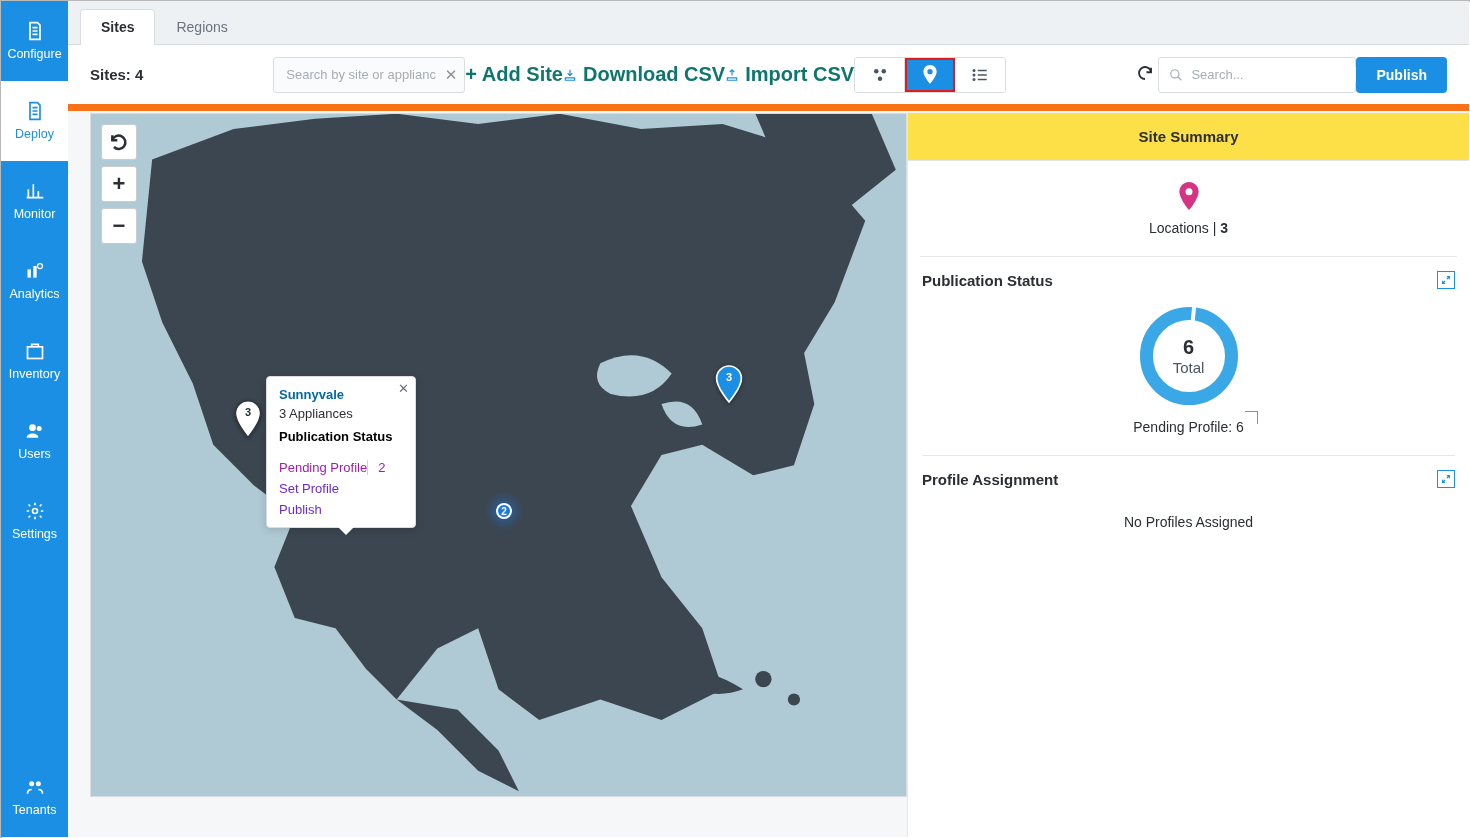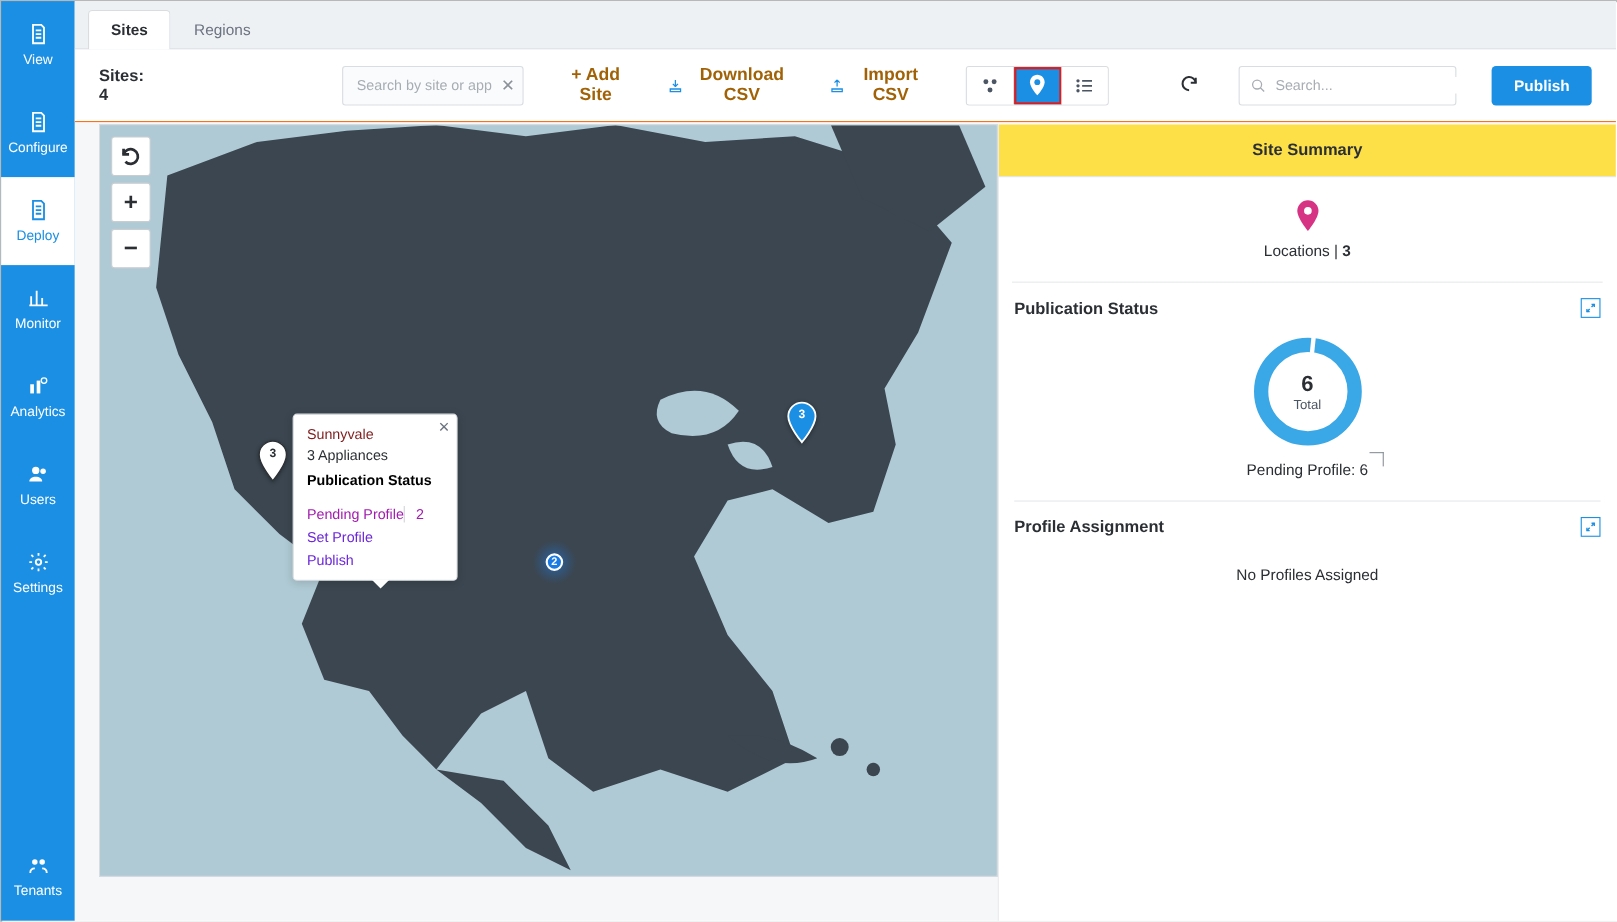--- a/index.html
+++ b/index.html
@@ -15,27 +15,27 @@
 
 
 .main { position: absolute; left: 68px; right: 1px; top: 1px; bottom: 1px; background: #f5f7f9; }
 
 
 .tabs { height: 44px; background: #eef1f4; border-bottom: 1px solid #d9dde1; display: flex; align-items: center; padding-left: 12px; gap: 0; }
 .tab { height: 36px; padding: 0 20px; display: flex; align-items: center; font-size: 14px; color: #6b7280; cursor: pointer; border: 1px solid transparent; border-bottom: none; margin-top: 8px; }
 .tab.active { background: #fff; border-color: #d9dde1; color: #2b2f33; font-weight: 600; border-radius: 4px 4px 0 0; }
 
 
-.toolbar { height: 66px; background: #fff; display: flex; align-items: center; padding: 0 22px; gap: 32px; border-bottom: 1px solid #f97316; }
+.toolbar { height: 66px; background: #fff; display: flex; align-items: center; padding: 0 22px; gap: 0; border-bottom: 7px solid #f97316; }
 .sites-count { font-size: 15px; font-weight: 600; color: #2b2f33; }
 .search-box { position: relative; width: 192px; }
 .search-box input { width: 100%; height: 36px; border: 1px solid #d9dde1; border-radius: 3px; padding: 0 28px 0 12px; font-size: 13px; background: #fafbfc; color: #333; }
 .search-box input::placeholder { color: #a7adb3; }
 .search-clear { position: absolute; right: 8px; top: 50%; transform: translateY(-50%); color: #8a9199; font-size: 15px; cursor: pointer; }
-.link-btn { color: #a16207; font-size: 16px; font-weight: 600; background: none; border: none; cursor: pointer; display: inline-flex; align-items: center; gap: 6px; }
+.link-btn { color: #0f766e; font-size: 20px; font-weight: 600; background: none; border: none; cursor: pointer; display: inline-flex; align-items: center; gap: 6px; }
 .link-btn .ic { width: 14px; height: 14px; }
 .view-toggle { display: flex; border: 1px solid #d9dde1; border-radius: 3px; overflow: hidden; }
 .view-toggle button { width: 50px; height: 34px; border: none; background: #fff; cursor: pointer; display: flex; align-items: center; justify-content: center; color: #4b5563; border-right: 1px solid #d9dde1; }
 .view-toggle button:last-child { border-right: none; }
 .view-toggle button.active { background: #1a8fe3; color: #fff; }
 .view-toggle button.hl { outline: 2px solid #e11b1b; outline-offset: -2px; }
 .toolbar-spacer { flex: 1; }
 .refresh-btn { background: none; border: none; cursor: pointer; color: #2b2f33; margin-right: 4px; }
 .right-search { width: 198px; height: 36px; border: 1px solid #d9dde1; border-radius: 3px; display: flex; align-items: center; padding: 0 10px; gap: 8px; }
 .right-search input { border: none; outline: none; font-size: 13px; flex: 1; }
@@ -57,21 +57,21 @@
 .pin .num { position: absolute; left: 50%; top: 11px; transform: translate(-50%, -50%); font-size: 11px; font-weight: 700; }
 .pin.white .num { color: #2b2f33; }
 .pin.blue .num { color: #fff; }
 .pulse { position: absolute; transform: translate(-50%, -50%); width: 40px; height: 40px; border-radius: 50%; background: radial-gradient(circle, rgba(30,120,220,.6) 0%, rgba(30,120,220,.15) 50%, rgba(30,120,220,0) 70%); display: flex; align-items: center; justify-content: center; }
 .pulse .dot { width: 16px; height: 16px; border-radius: 50%; background: #1a7ae3; color: #fff; font-size: 10px; font-weight: 700; display: flex; align-items: center; justify-content: center; border: 2px solid #fff; }
 
 
 .popup { position: absolute; left: 175px; top: 262px; width: 150px; background: #fff; border: 1px solid #d9dde1; border-radius: 4px; box-shadow: 0 2px 8px rgba(0,0,0,.15); padding: 10px 12px; font-size: 13px; }
 .popup::after { content: ""; position: absolute; bottom: -8px; left: 48%; width: 0; height: 0; border-left: 8px solid transparent; border-right: 8px solid transparent; border-top: 8px solid #fff; }
 .popup .close { position: absolute; right: 6px; top: 4px; font-size: 13px; color: #6b7280; cursor: pointer; }
-.popup .title { font-weight: 400; color: #7f1d1d; }
+.popup .title { font-weight: 700; color: #0369a1; }
 .popup .sub { margin-top: 4px; color: #2b2f33; }
 .popup .sect { margin-top: 8px; font-weight: 700; }
 .popup .row { display: flex; margin-top: 16px; color: #a21caf; }
 .popup .row .v { border-left: 1px solid #cfd4d9; padding-left: 10px; }
 .popup a { display: block; margin-top: 6px; color: #6d28d9; text-decoration: none; }
 
 
 .sp-header { height: 48px; background: #fde047; display: flex; align-items: center; justify-content: center; font-size: 15px; font-weight: 600; color: #2b2f33; border-bottom: 1px solid #e1e6ea; }
 .sp-stats { display: flex; height: 96px; border-bottom: 1px solid #e5e8eb; margin: 0 12px; }
 .sp-stat { flex: 1; display: flex; flex-direction: column; align-items: center; justify-content: center; gap: 10px; }
@@ -80,49 +80,40 @@
 .sp-section { padding: 14px 14px 4px; }
 .sp-section-hdr { display: flex; align-items: center; justify-content: space-between; font-size: 15px; font-weight: 600; color: #2b2f33; }
 .expand-icon { width: 18px; height: 18px; border: 1.5px solid #1a8fe3; display: flex; align-items: center; justify-content: center; cursor: pointer; }
 .expand-icon svg { width: 10px; height: 10px; fill: #1a8fe3; }
 .donut-wrap { display: flex; flex-direction: column; align-items: center; padding: 18px 0 10px; position: relative; }
 .donut { position: relative; width: 98px; height: 98px; }
 .donut .ring { width: 98px; height: 98px; border-radius: 50%; border: 13px solid #3aa7e6; }
 .donut .gap { position: absolute; top: -2px; left: 50%; width: 4px; height: 17px; background: #fff; transform: translateX(-50%) rotate(6deg); transform-origin: 50% 51px; }
 .donut .center { position: absolute; inset: 0; display: flex; flex-direction: column; align-items: center; justify-content: center; }
 .donut .center .n { font-size: 20px; font-weight: 600; color: #2b2f33; }
-.donut .center .t { font-size: 12px; color: #4b5563; }
+.donut .center .t { font-size: 15px; color: #4b5563; }
 .donut-label { margin-top: 14px; font-size: 14px; color: #2b2f33; position: relative; }
 .donut-label::after { content: ""; position: absolute; right: -14px; top: -8px; width: 12px; height: 12px; border-top: 1px solid #8a9199; border-right: 1px solid #8a9199; }
 .divider { height: 1px; background: #e5e8eb; margin: 6px 14px 0; }
 .sp-msg { text-align: center; color: #2b2f33; font-size: 14px; padding: 26px 0; }
 
 
 svg { overflow: visible; }
 </style>
 </head>
 <body>
 
 <nav class="sidebar">
   <div class="sidebar-item">
     <span class="sidebar-icon">
         <svg viewBox="0 0 24 24">
           <path d="M6 2h9l3 3v17H6z" fill="none" stroke="currentColor" stroke-width="2"></path>
           <path d="M9 8h6M9 12h6M9 16h6" stroke="currentColor" stroke-width="2"></path>
         </svg>
       </span>
-    <span>View</span>
-  </div>
-  <div class="sidebar-item">
-    <span class="sidebar-icon">
-        <svg viewBox="0 0 24 24">
-          <path d="M6 2h9l3 3v17H6z" fill="none" stroke="currentColor" stroke-width="2"></path>
-          <path d="M9 8h6M9 12h6M9 16h6" stroke="currentColor" stroke-width="2"></path>
-        </svg>
-      </span>
     <span>Configure</span>
   </div>
   <div class="sidebar-item active">
     <span class="sidebar-icon">
         <svg viewBox="0 0 24 24">
           <path d="M6 2h9l3 3v17H6z" fill="none" stroke="currentColor" stroke-width="2"></path>
           <path d="M9 8h6M9 12h6M9 16h6" stroke="currentColor" stroke-width="2"></path>
         </svg>
       </span>
     <span>Deploy</span>
@@ -137,20 +128,29 @@
   </div>
   <div class="sidebar-item">
     <span class="sidebar-icon">
         <svg viewBox="0 0 24 24">
           <rect x="3" y="10" width="4" height="10" fill="currentColor"></rect>
           <rect x="10" y="6" width="4" height="14" fill="currentColor"></rect>
           <circle cx="18" cy="6" r="3" fill="none" stroke="currentColor" stroke-width="1.5"></circle>
         </svg>
       </span>
     <span>Analytics</span>
+  </div>
+  <div class="sidebar-item">
+    <span class="sidebar-icon">
+        <svg viewBox="0 0 24 24">
+          <rect x="3" y="7" width="18" height="14" fill="none" stroke="currentColor" stroke-width="2"></rect>
+          <path d="M8 7V4h8v3" stroke="currentColor" stroke-width="2" fill="none"></path>
+        </svg>
+      </span>
+    <span>Inventory</span>
   </div>
   <div class="sidebar-item">
     <span class="sidebar-icon">
         <svg viewBox="0 0 24 24">
           <circle cx="9" cy="8" r="4" fill="currentColor"></circle>
           <circle cx="17" cy="9" r="3" fill="currentColor"></circle>
           <path d="M2 20c0-3 3-5 7-5s7 2 7 5" fill="currentColor"></path>
         </svg>
       </span>
     <span>Users</span>

